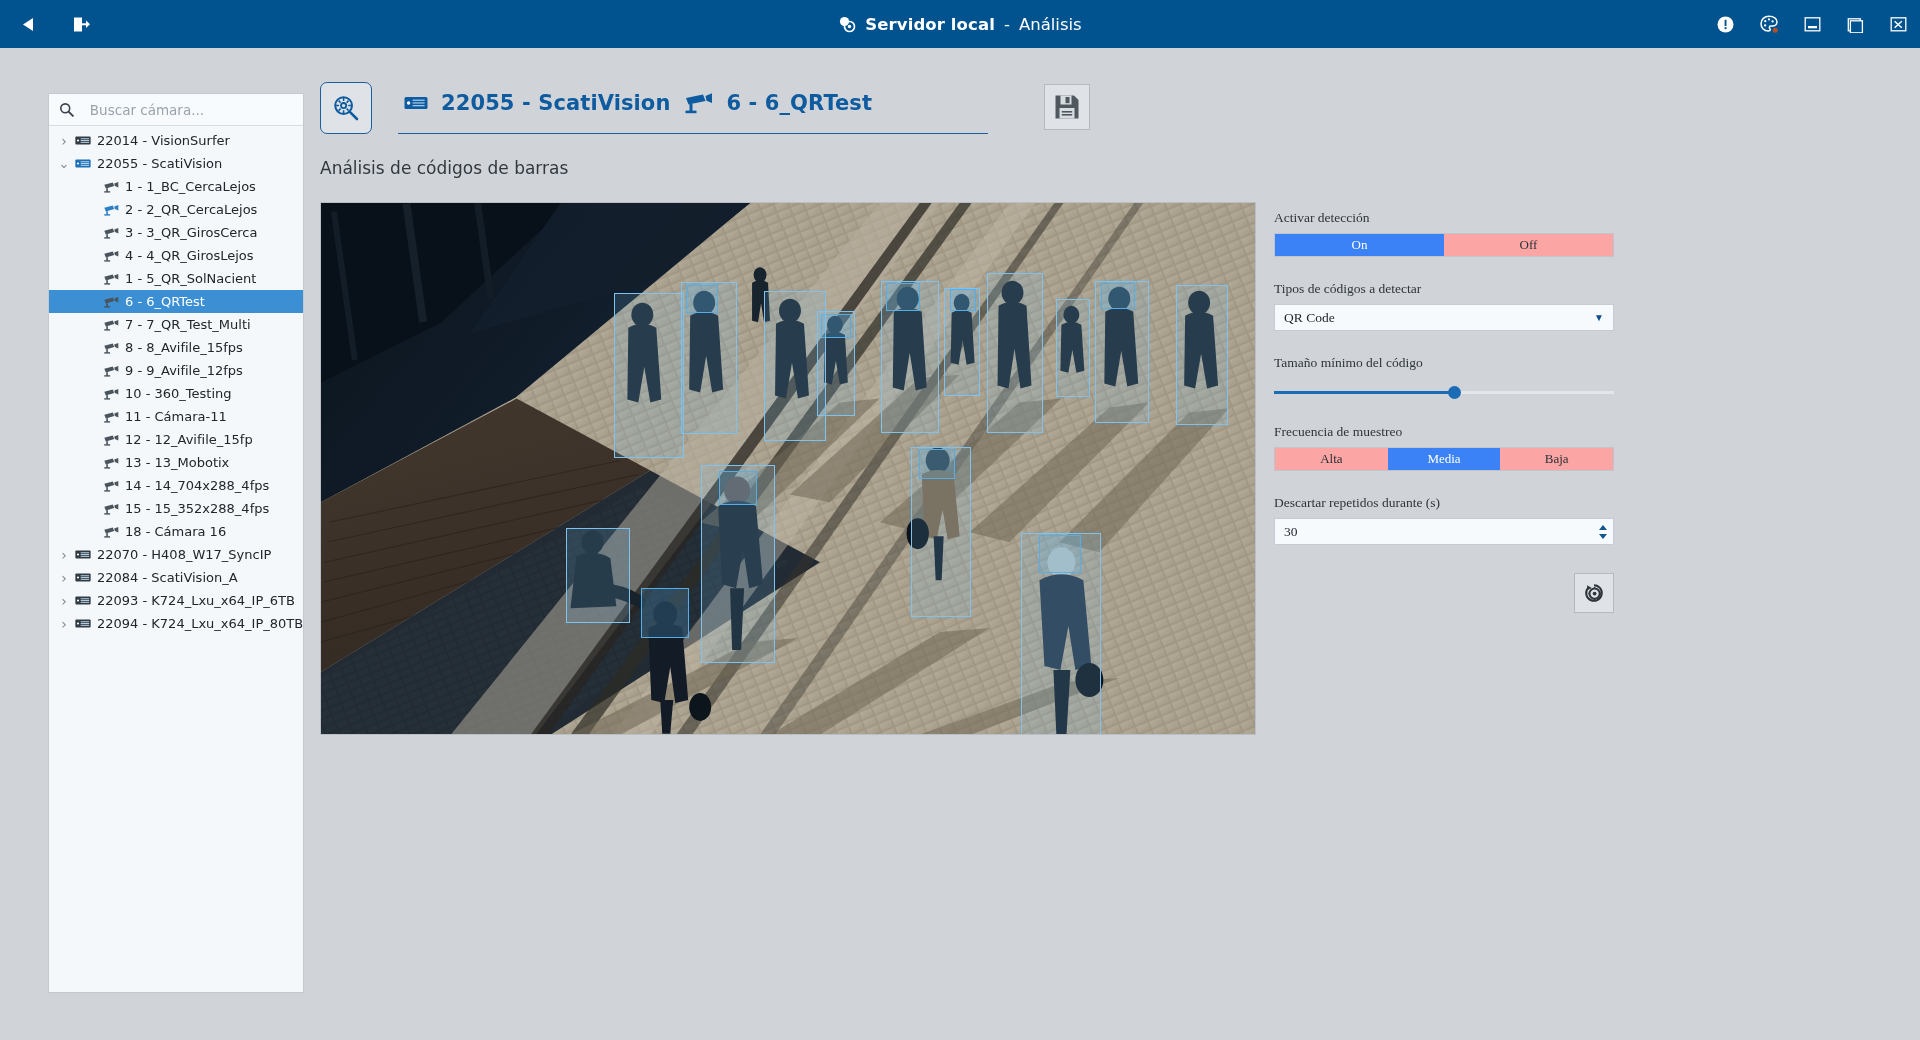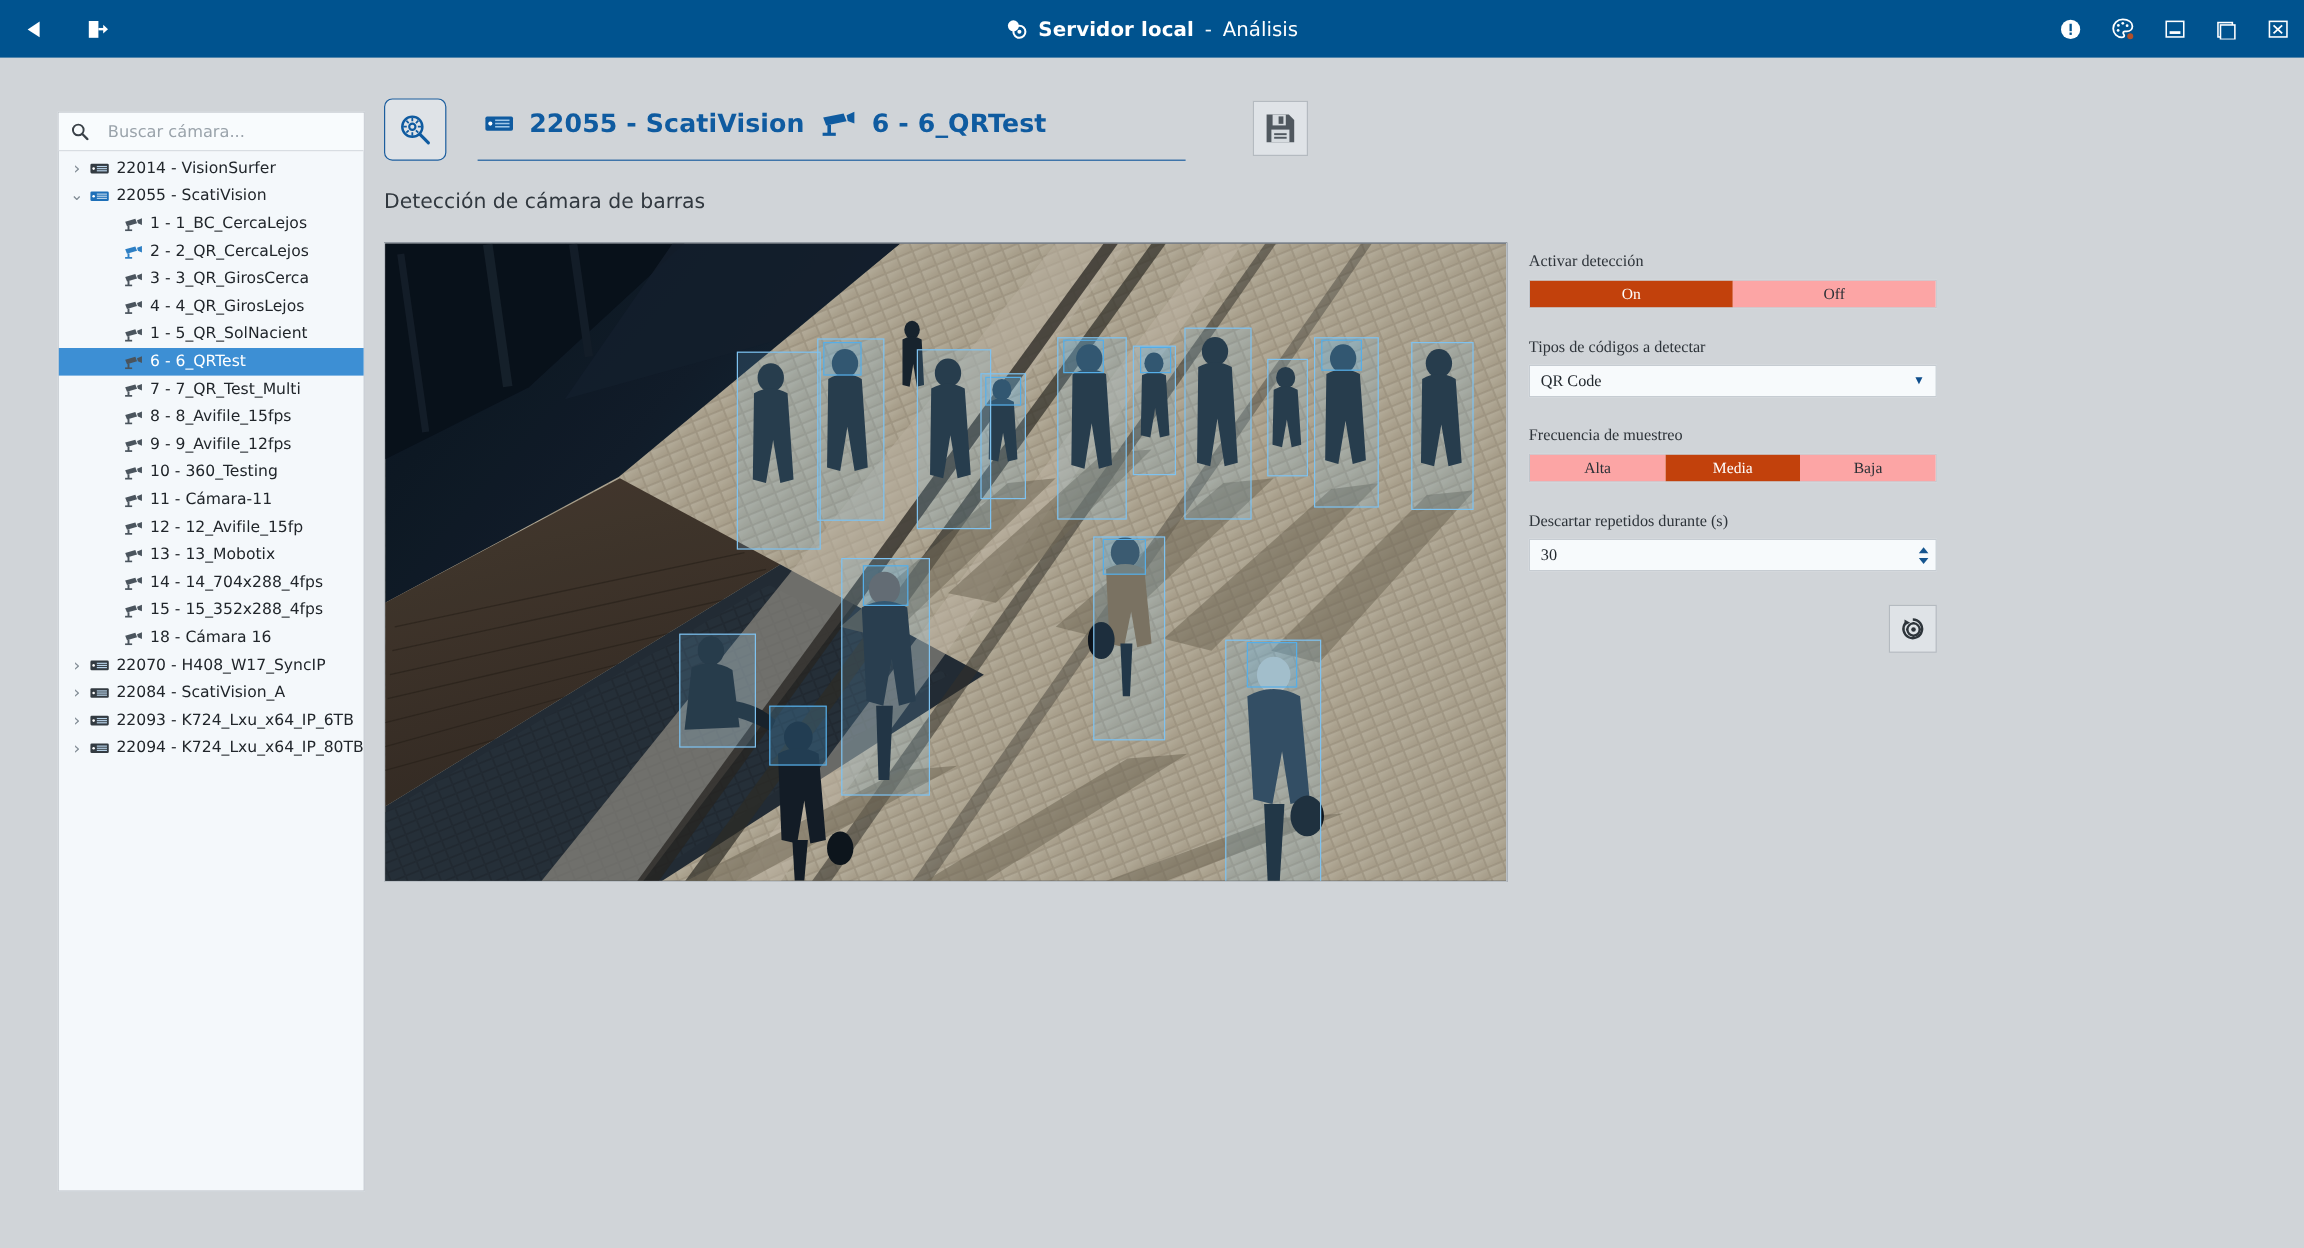--- a/index.html
+++ b/index.html
@@ -137,21 +137,21 @@
 
   .seg {
     display: flex; height: 24px;
     border: 1px solid #bfc5cb; background: #f7fafc;
   }
   .seg-opt {
     flex: 1; display: flex; align-items: center; justify-content: center;
     font-size: 13px; color: #2a3036; cursor: pointer;
     background: #fca5a5;
   }
-  .seg-opt.active { background: #c2410c; color: #ffffff; }
+  .seg-opt.active { background: #3b82f6; color: #ffffff; }
 
   .select-box {
     height: 27px; background: #f7fafc; border: 1px solid #c6ccd2;
     display: flex; align-items: center; justify-content: space-between;
     padding: 0 9px; font-size: 13.5px; color: #22282e; cursor: pointer;
   }
   .caret { color: #0d4d8c; font-size: 10px; }
 
   .slider-track {
     position: relative; height: 16px; margin-top: 13px; cursor: pointer;
@@ -564,21 +564,21 @@
         <path d="M2.5 2.5 H21 L25.5 7 V25.5 H2.5 Z" fill="#50585f"></path>
         <rect x="7.5" y="2.5" width="11" height="9" fill="#d7dce0"></rect>
         <rect x="12.5" y="4" width="4" height="6.2" fill="#50585f"></rect>
         <rect x="6.5" y="15" width="15" height="10.5" fill="#d7dce0"></rect>
         <rect x="8.8" y="18" width="10.4" height="1.6" fill="#50585f"></rect>
         <rect x="8.8" y="21" width="10.4" height="1.6" fill="#50585f"></rect>
       </svg>
     </div>
   </div>
 
-  <div class="section-title">Detección de cámara de barras</div>
+  <div class="section-title">Análisis de códigos de barras</div>
 
   <div class="content-row">
 
     <div class="video-wrap">
       <svg class="video-canvas" viewBox="0 0 936 533" preserveAspectRatio="none">
         <defs>
           <linearGradient id="pav" x1="0" y1="0" x2="0.55" y2="1">
             <stop offset="0%" stop-color="#c9c0ad"></stop>
             <stop offset="45%" stop-color="#c2b9a4"></stop>
             <stop offset="100%" stop-color="#b9ae98"></stop>
@@ -749,20 +749,28 @@
       </div>
 
       <div class="field-group">
         <div class="field-label">Tipos de códigos a detectar</div>
         <div class="select-box">
           <span>QR Code</span>
           <span class="caret">▼</span>
         </div>
       </div>
 
+      <div class="field-group">
+        <div class="field-label">Tamaño mínimo del código</div>
+        <div class="slider-track">
+          <div class="slider-rail"></div>
+          <div class="slider-fill" id="sliderFill" style="width: 53%;"></div>
+          <div class="slider-knob" id="sliderKnob" style="left: calc(53% - 6px);"></div>
+        </div>
+      </div>
 
       <div class="field-group">
         <div class="field-label">Frecuencia de muestreo</div>
         <div class="seg">
           <div class="seg-opt">Alta</div>
           <div class="seg-opt active">Media</div>
           <div class="seg-opt">Baja</div>
         </div>
       </div>
 

